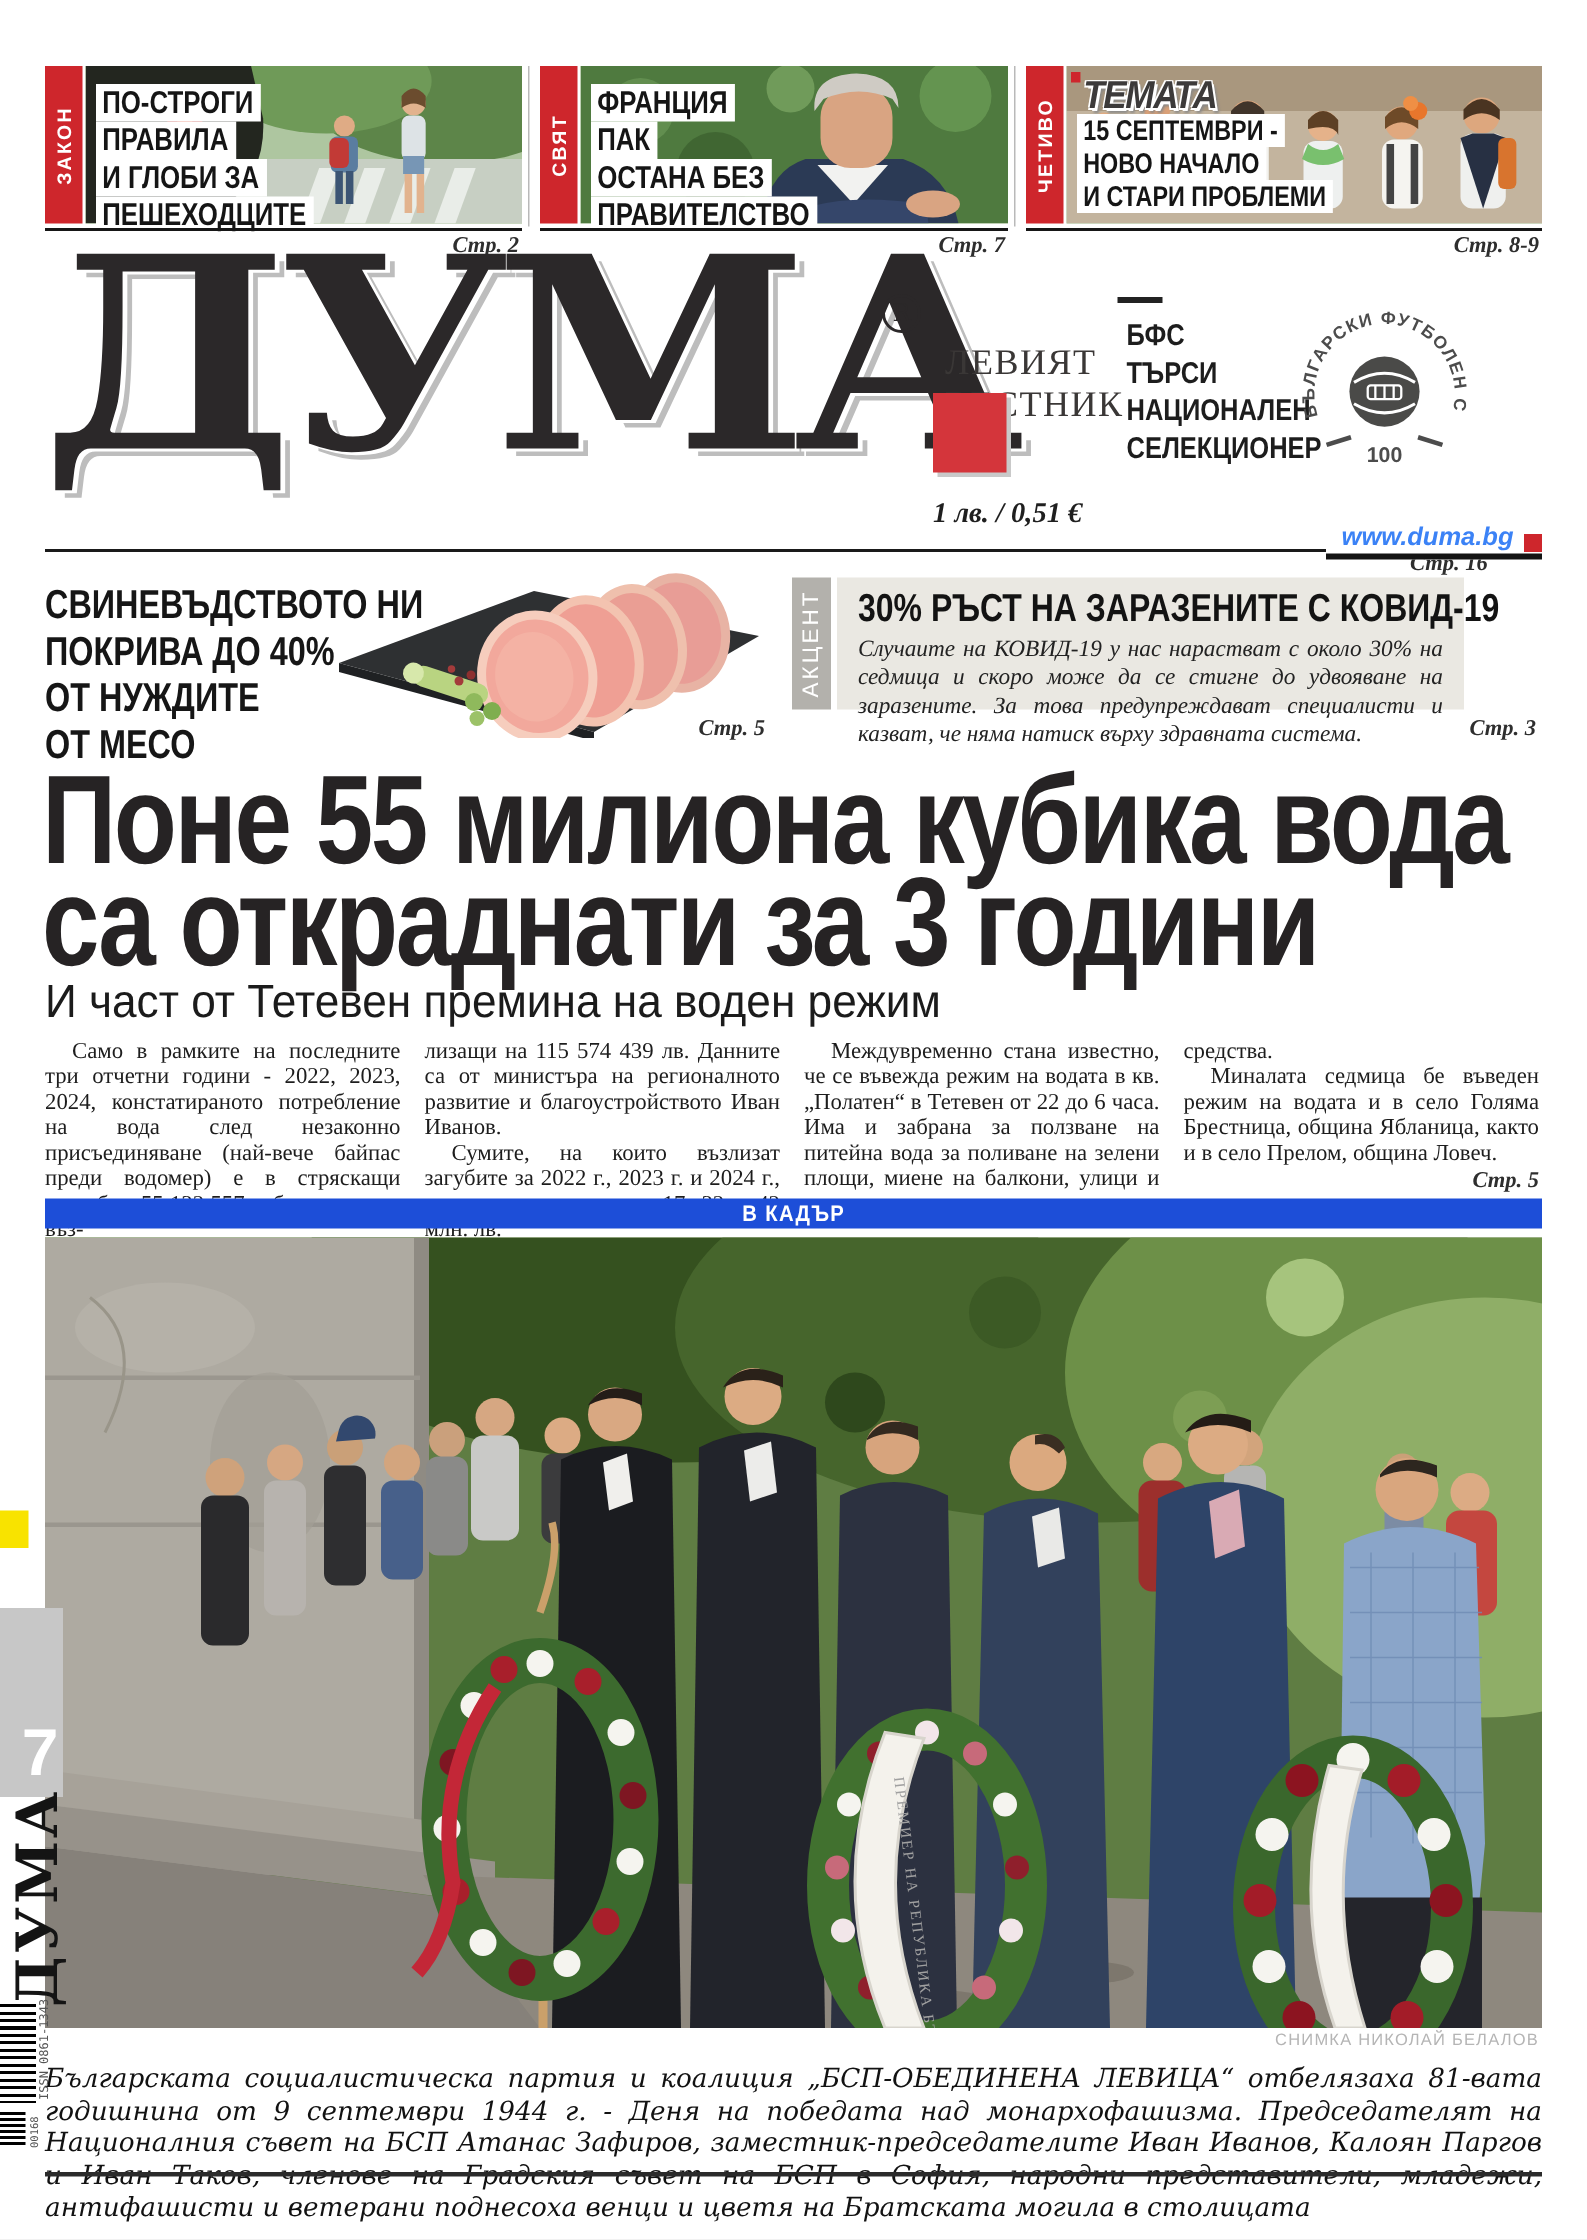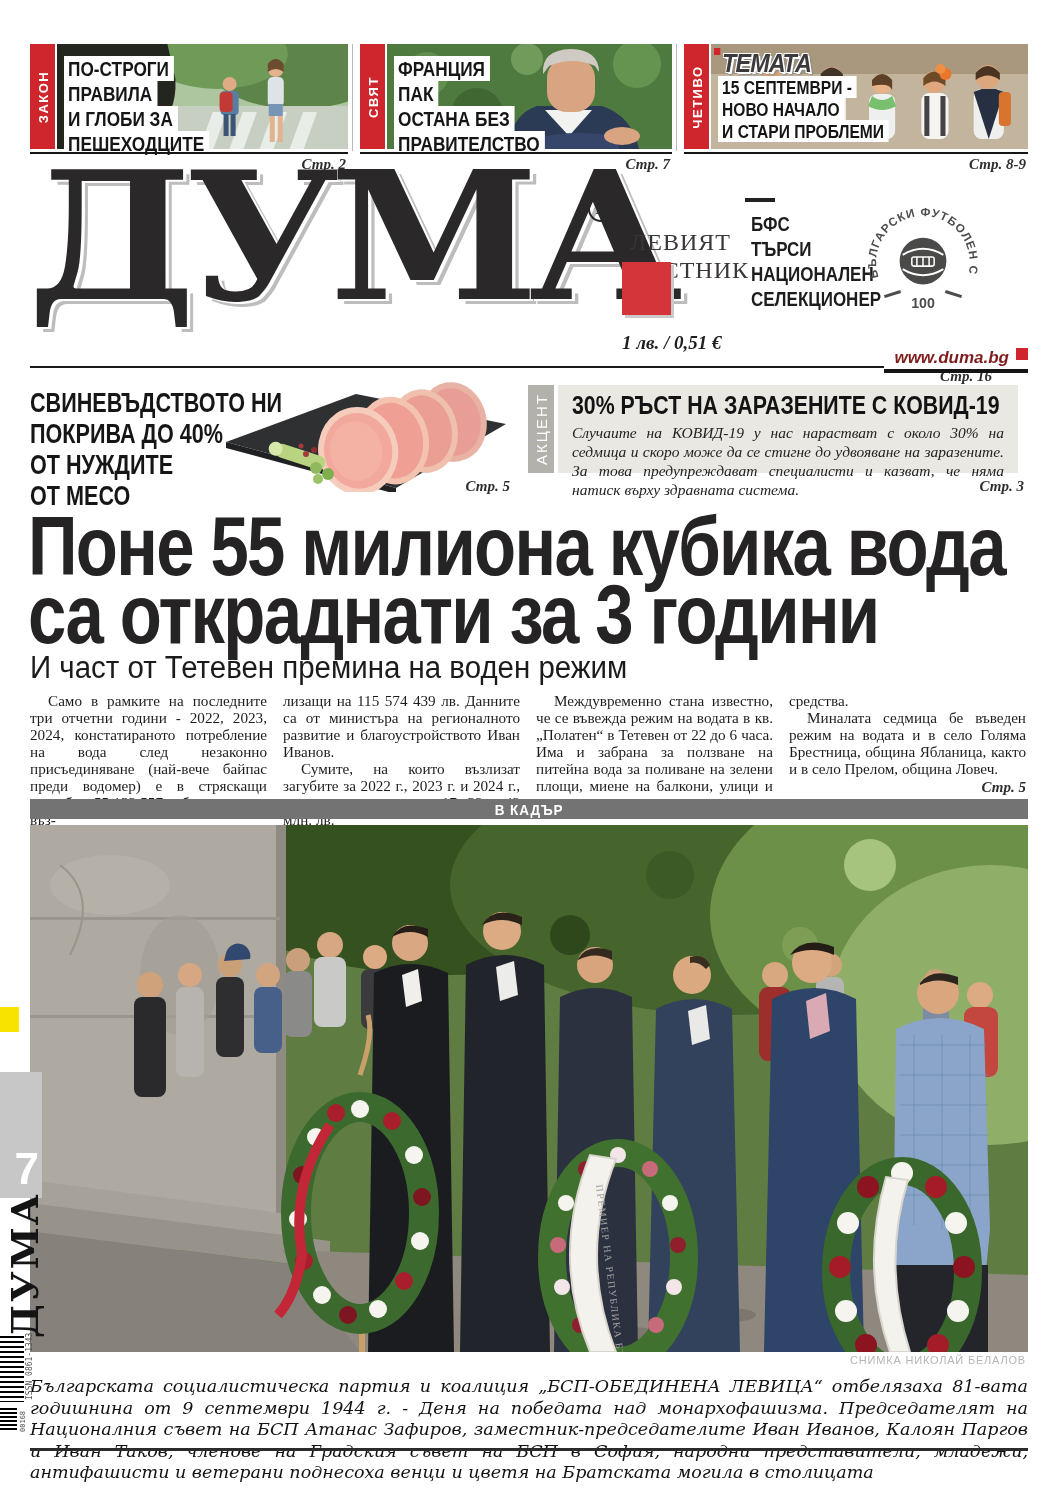--- a/index.html
+++ b/index.html
@@ -41,52 +41,52 @@
   .price{font:italic bold 19px "Liberation Serif",serif;color:#1f1f1f;}
   .dateline{position:absolute;left:30px;top:337px;display:flex;align-items:center;
       font:15px "Liberation Sans",sans-serif;color:#8f8f8f;letter-spacing:.5px;}
   .dl-item{display:flex;align-items:center;}
   .dl-item .bullet{width:11px;height:11px;background:#ce262c;margin-right:8px;}
   .dl-hl{color:#ce262c;font-weight:bold;}
   .bfs-lines{font:bold 20px/25px "Liberation Sans",sans-serif;color:#1d1d1d;}
   .bfs-lines span{display:block;transform:scaleX(.85);transform-origin:0 50%;white-space:nowrap;}
   .bfs-dash{width:30px;height:4px;background:#222;}
   .www{position:absolute;right:30px;top:348px;background:#fff;border-bottom:4px solid #141414;
-      font:italic bold 17px "Liberation Sans",sans-serif;color:#7f1d1d;padding:0 0 1px 10px;display:flex;align-items:flex-start;}
+      font:italic bold 17px "Liberation Sans",sans-serif;color:#3b82f6;padding:0 0 1px 10px;display:flex;align-items:flex-end;}
   .www .bullet{width:12px;height:12px;background:#ce262c;margin-left:7px;}
   
   .meat-heads{position:absolute;left:30px;top:388px;}
   .meat-heads span{display:block;font:bold 27px/31px "Liberation Sans",sans-serif;color:#161616;
       transform:scaleX(.8);transform-origin:0 50%;white-space:nowrap;}
   .meat-img{position:absolute;left:196px;top:380px;width:318px;height:112px;}
   .accent-strip{position:absolute;left:528px;top:385px;width:26px;height:88px;background:#b3b1ac;}
   .accent-strip span{position:absolute;left:50%;top:50%;transform:translate(-50%,-50%) rotate(-90deg);
       font:15px "Liberation Sans",sans-serif;color:#fff;letter-spacing:2px;white-space:nowrap;}
-  .accent-box{position:absolute;left:558px;top:385px;width:460px;height:88px;background:#eae8e2;
+  .accent-box{position:absolute;left:558px;top:385px;width:418px;height:88px;background:#eae8e2;
       padding:6px 14px;box-sizing:border-box;}
   .accent-box h3{margin:0 0 4px 0;}
   .accent-box h3 span{display:inline-block;font:bold 26px/28px "Liberation Sans",sans-serif;color:#131313;
       transform:scaleX(.82);transform-origin:0 50%;white-space:nowrap;}
   .accent-body{font:italic 15.5px/19px "Liberation Serif",serif;color:#222;text-align:justify;}
   .accent-body:first-line{}
   
   .lead-hl{position:absolute;left:28px;top:512px;}
   .lead-hl .row{display:block;height:68px;}
   .lead-hl .row span{display:inline-block;font:bold 84px/68px "Liberation Sans",sans-serif;letter-spacing:-2px;
       color:#262324;transform:scaleX(.82);transform-origin:0 50%;white-space:nowrap;}
   .lead-sub{position:absolute;left:30px;top:650px;}
   .lead-sub span{display:inline-block;font:31px "Liberation Sans",sans-serif;color:#1b1b1b;
       transform:scaleX(.95);transform-origin:0 50%;white-space:nowrap;}
   .lead-cols{position:absolute;left:30px;right:30px;top:692px;display:flex;gap:16px;}
   .lead-col{width:237px;font:15.2px/17px "Liberation Serif",serif;color:#1d1d1d;text-align:justify;}
   .lead-col p{margin:0;text-indent:18px;}
   .lead-col p.cont{text-indent:0;}
   .lead-col .colref{text-align:right;margin-top:2px;}
   
-  .kadar{position:absolute;left:30px;right:30px;top:799px;height:20px;background:#737373;
+  .kadar{position:absolute;left:30px;right:30px;top:799px;height:20px;background:#1d4ed8;
       display:flex;align-items:center;justify-content:center;}
   .kadar span{display:inline-block;font:bold 15px "Liberation Sans",sans-serif;color:#fff;letter-spacing:1px;
       transform:scaleX(.9);}
   .photo{position:absolute;left:30px;right:30px;top:825px;height:527px;overflow:hidden;background:#6d8a4f;}
   .photo svg{width:100%;height:100%;display:block;}
   .credit{position:absolute;right:32px;top:1354px;font:11px "Liberation Sans",sans-serif;color:#b5b5b5;letter-spacing:.8px;}
   .caption{position:absolute;left:30px;right:30px;top:1376px;font:italic 17.5px/21.5px "DejaVu Serif",serif;
       color:#121212;text-align:justify;}
   .bottom-rule{position:absolute;left:30px;right:30px;top:1448px;height:3px;background:#2b2b2b;}
   

